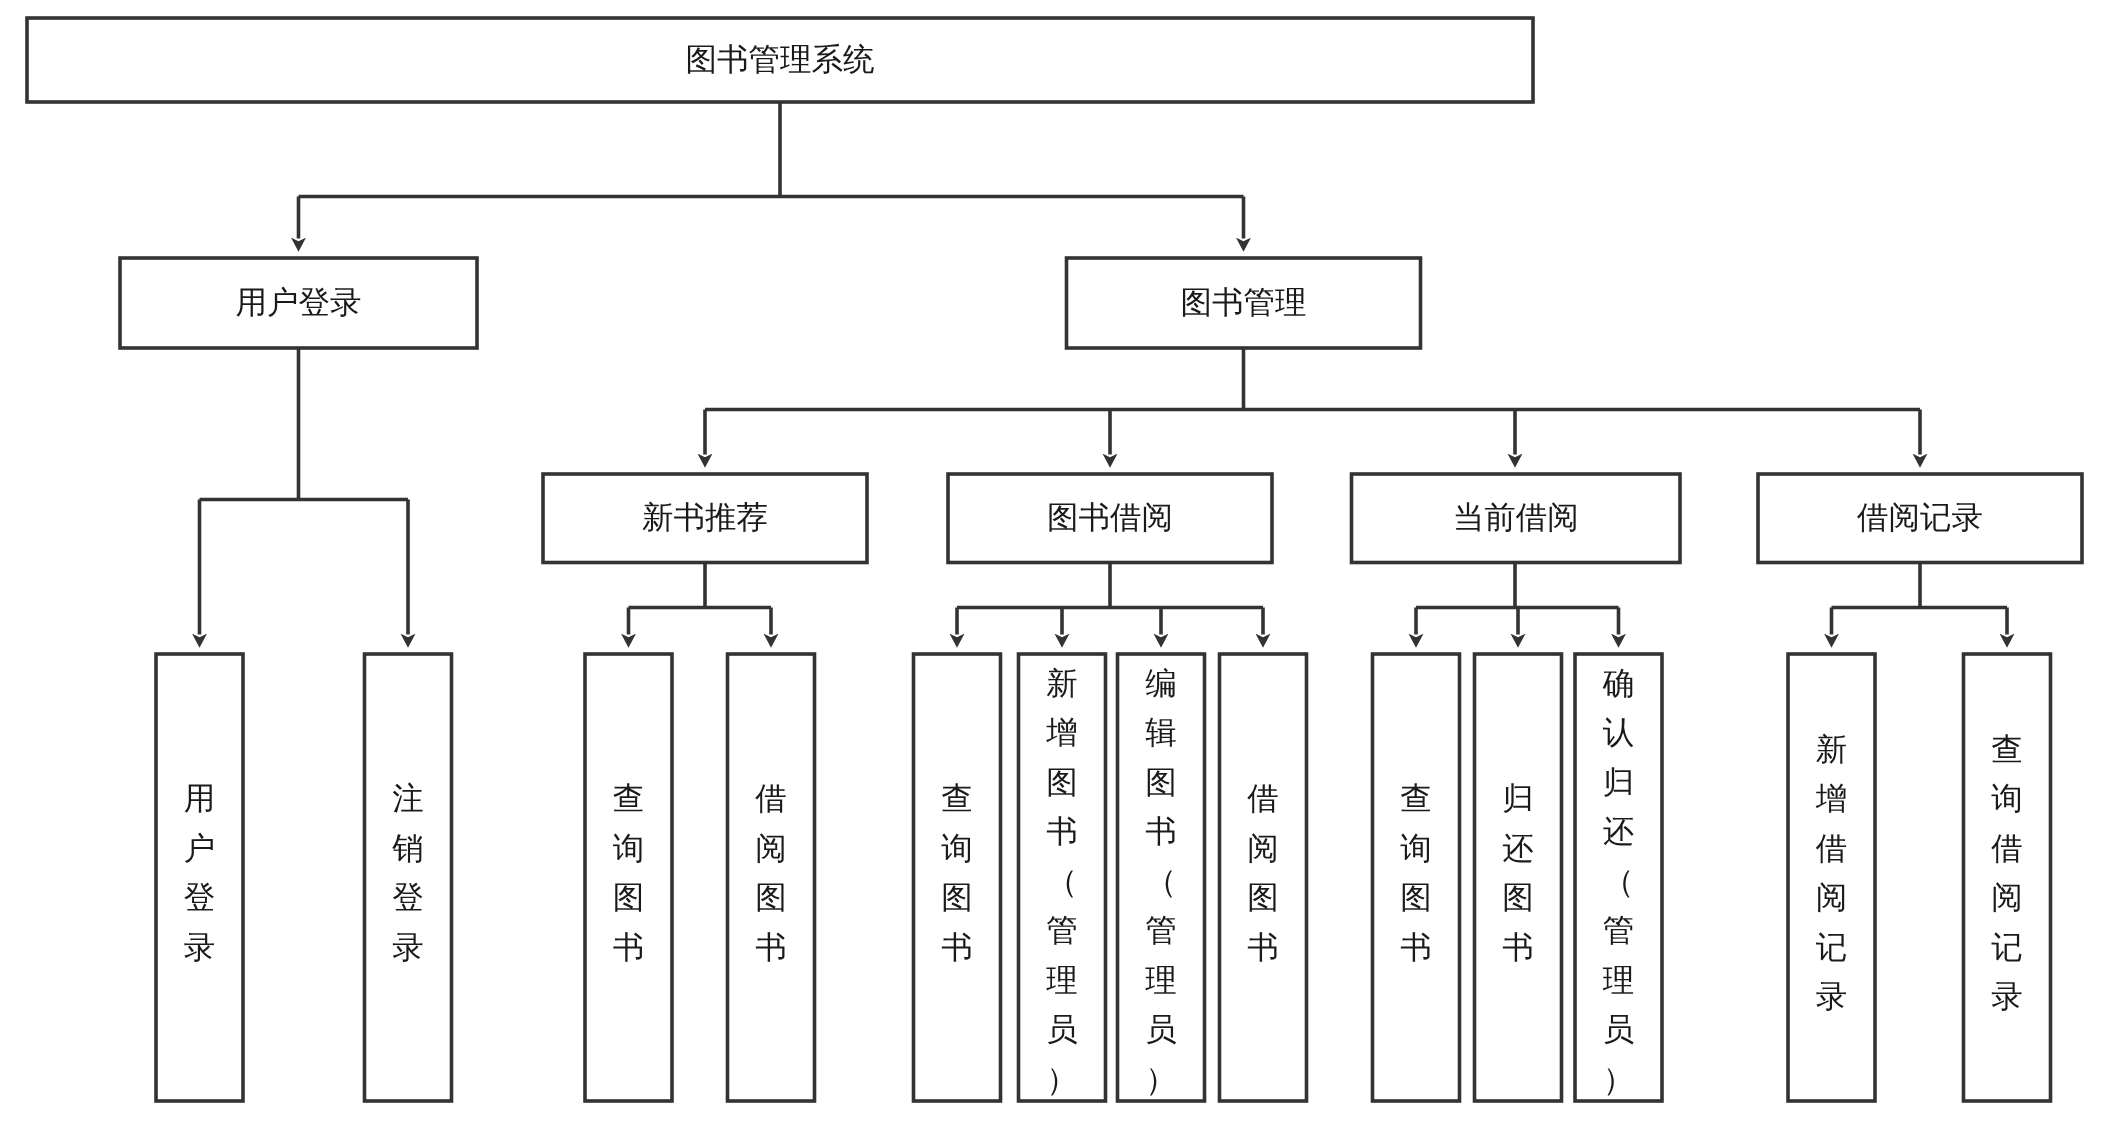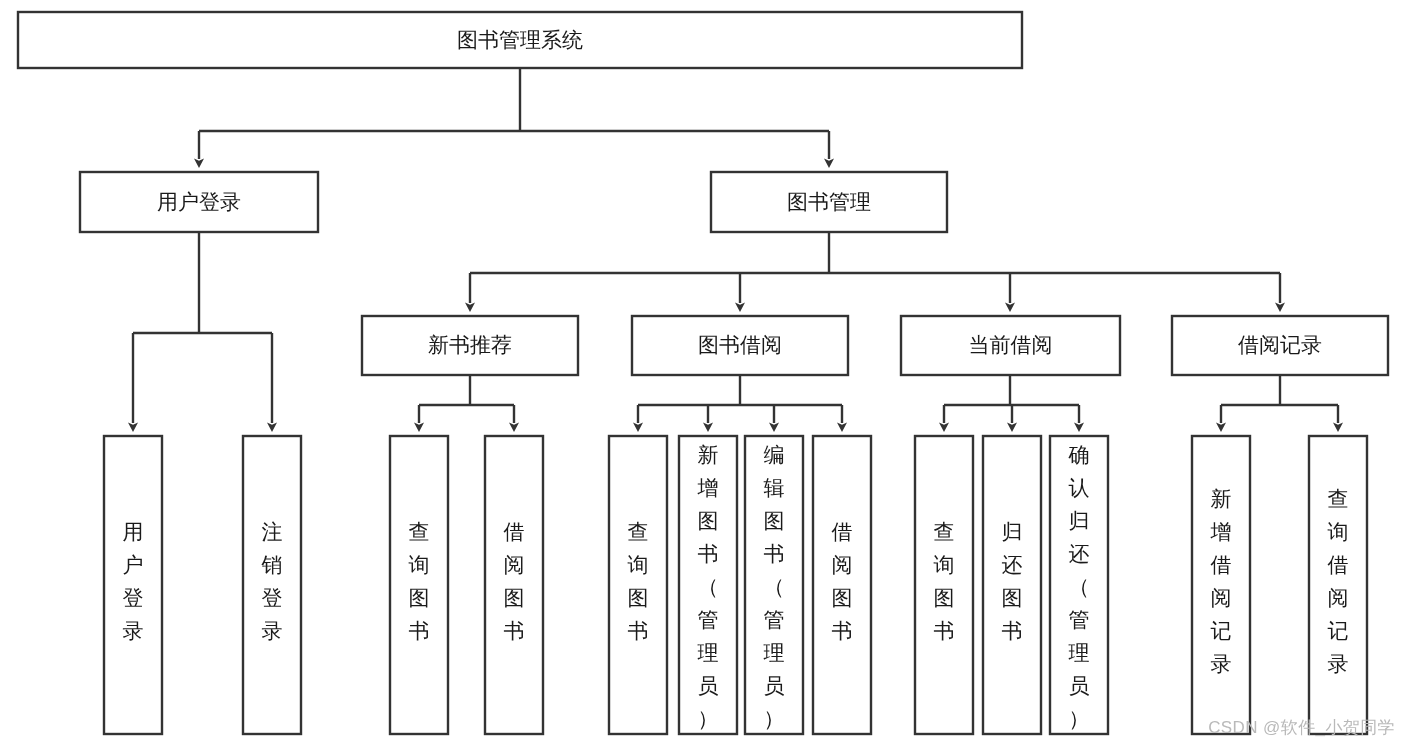--- a/index.html
+++ b/index.html
@@ -189,14 +189,13 @@
           <rect x="1192" y="436" width="58" height="298" class="node-rect"></rect>
           <text x="1221" y="506.46" class="node-label-v"><tspan x="1221" dy="0">新</tspan><tspan x="1221" dy="33">增</tspan><tspan x="1221" dy="33">借</tspan><tspan x="1221" dy="33">阅</tspan><tspan x="1221" dy="33">记</tspan><tspan x="1221" dy="33">录</tspan></text>
         </g>
         <g>
           <rect x="1309" y="436" width="58" height="298" class="node-rect"></rect>
           <text x="1338" y="506.46" class="node-label-v"><tspan x="1338" dy="0">查</tspan><tspan x="1338" dy="33">询</tspan><tspan x="1338" dy="33">借</tspan><tspan x="1338" dy="33">阅</tspan><tspan x="1338" dy="33">记</tspan><tspan x="1338" dy="33">录</tspan></text>
         </g>
       </g>
   </svg>
 
-  <div class="watermark">CSDN @软件_小贺同学</div>
 </div>
 
 </body></html>

